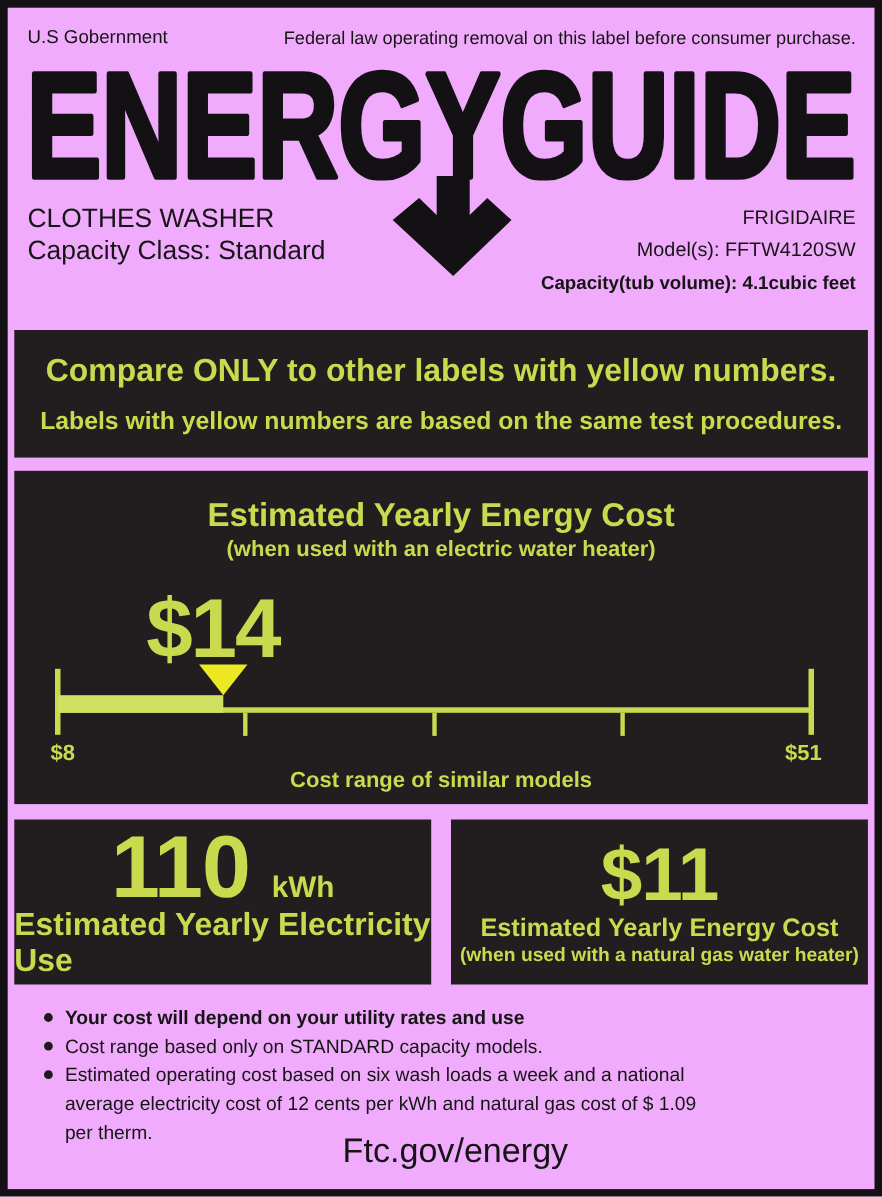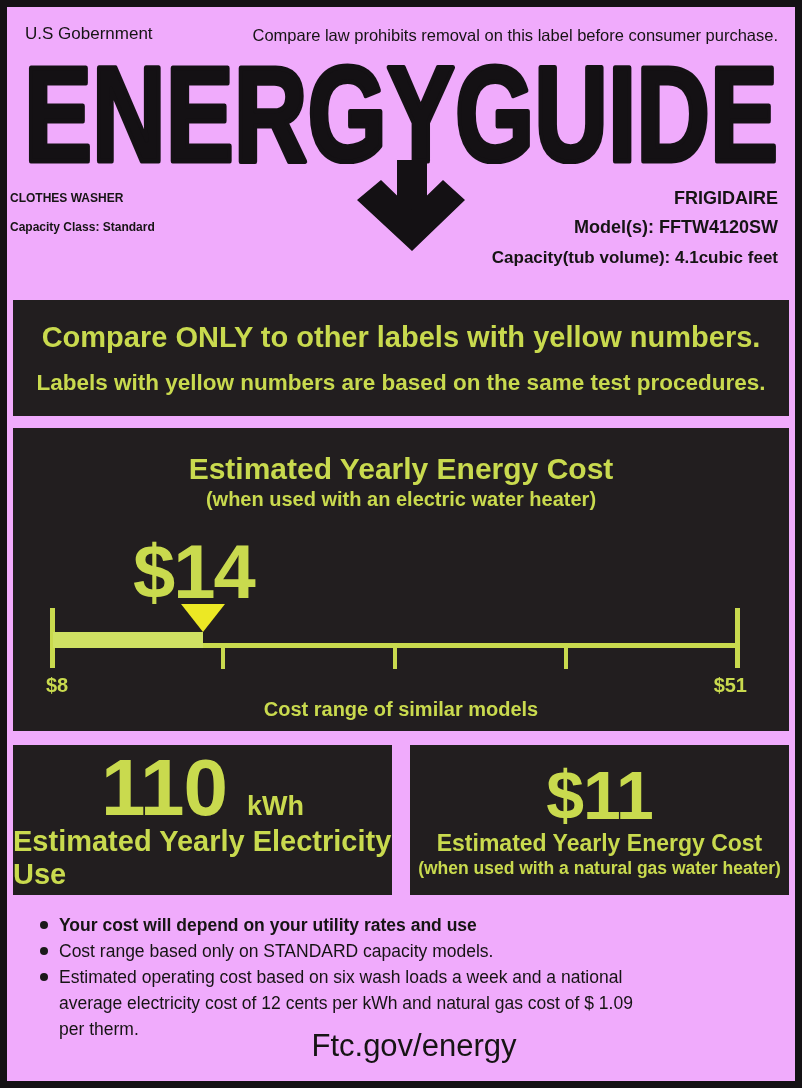--- a/index.html
+++ b/index.html
@@ -24,22 +24,22 @@
 
   
   .agency{left:25px;top:24px;font-size:17px;}
   .notice{right:24px;top:26px;font-size:16.5px;}
 
   
   .logo-svg{left:19px;top:60px;}
   .arrow-svg{left:355px;top:160px;}
 
   
-  .appliance{left:10px;top:184px;font-size:12px;font-weight:bold;line-height:29px;}
-  .brand{right:24px;top:184px;font-size:18px;font-weight:bold;line-height:29px;text-align:right;}
+  .appliance{left:25px;top:184px;font-size:24px;font-weight:normal;line-height:29px;}
+  .brand{right:24px;top:184px;font-size:18px;font-weight:normal;line-height:29px;text-align:right;}
   .capacity{right:24px;top:248px;font-size:17px;font-weight:bold;}
 
   
   .panel{background:#221e1f;position:absolute;}
   .banner{left:13px;top:300px;width:776px;height:116px;
     display:flex;flex-direction:column;align-items:center;justify-content:center;gap:16px;}
   .banner-line1{font-size:29px;font-weight:bold;}
   .banner-line2{font-size:22.5px;font-weight:bold;}
 
   
@@ -88,21 +88,21 @@
   
   .footer-url{left:0;right:0;top:1028px;text-align:center;font-size:31px;margin-left:26px;}
 </style>
 </head>
 <body>
 
 <div class="label">
   <div class="outer-border"></div>
 
   <div class="abs agency ink">U.S Gobernment</div>
-  <div class="abs notice ink">Compare law prohibits removal on this label before consumer purchase.</div>
+  <div class="abs notice ink">Federal law operating removal on this label before consumer purchase.</div>
 
   <svg class="abs logo-svg" width="764" height="104" viewBox="0 0 764 104">
     <text x="5" y="101" textLength="754" lengthAdjust="spacingAndGlyphs" font-family="Liberation Sans, sans-serif" font-weight="bold" font-size="136" fill="#141114" stroke="#141114" stroke-width="5" stroke-linejoin="round">ENERGYGUIDE</text>
   </svg>
 
   <svg class="abs arrow-svg" width="112" height="93" viewBox="0 0 112 93">
     <rect x="42" y="0" width="30" height="53" fill="#141114"></rect>
     <polygon points="57,91 2,40 26,20 57,50 88,20 110,40" fill="#141114"></polygon>
   </svg>
 

